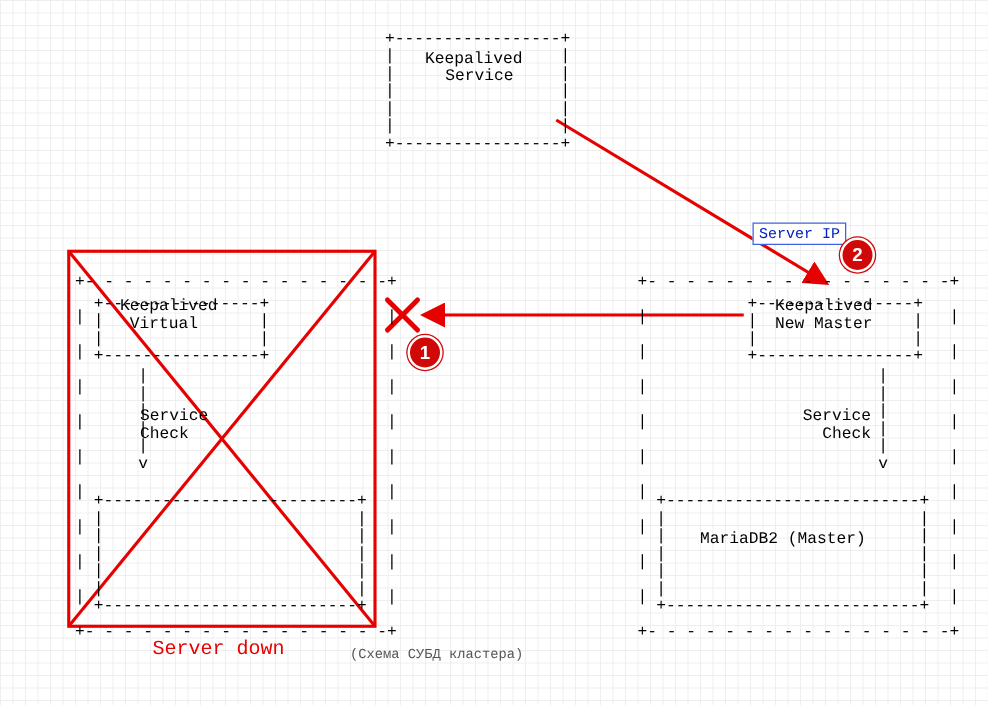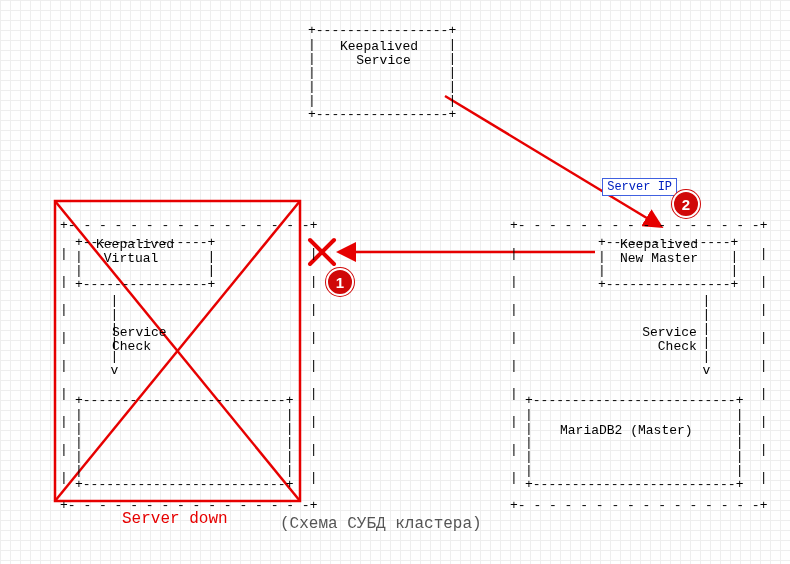--- a/index.html
+++ b/index.html
@@ -37,21 +37,21 @@
     white-space: pre;
     line-height: 14px;
   }
   .red-text {
     font-family: Liberation Mono, monospace;
     color: #e60000;
     font-size: 16px;
   }
   .caption {
     color: #555;
-    font-size: 16px;
+    font-size: 11px;
   }
   .virtual-ip {
     color: #0020c0;
     background: #fff;
     border: 1px solid #4060e0;
     padding: 1px 4px;
     font-size: 12px;
   }
   .badge {
     position: absolute;

